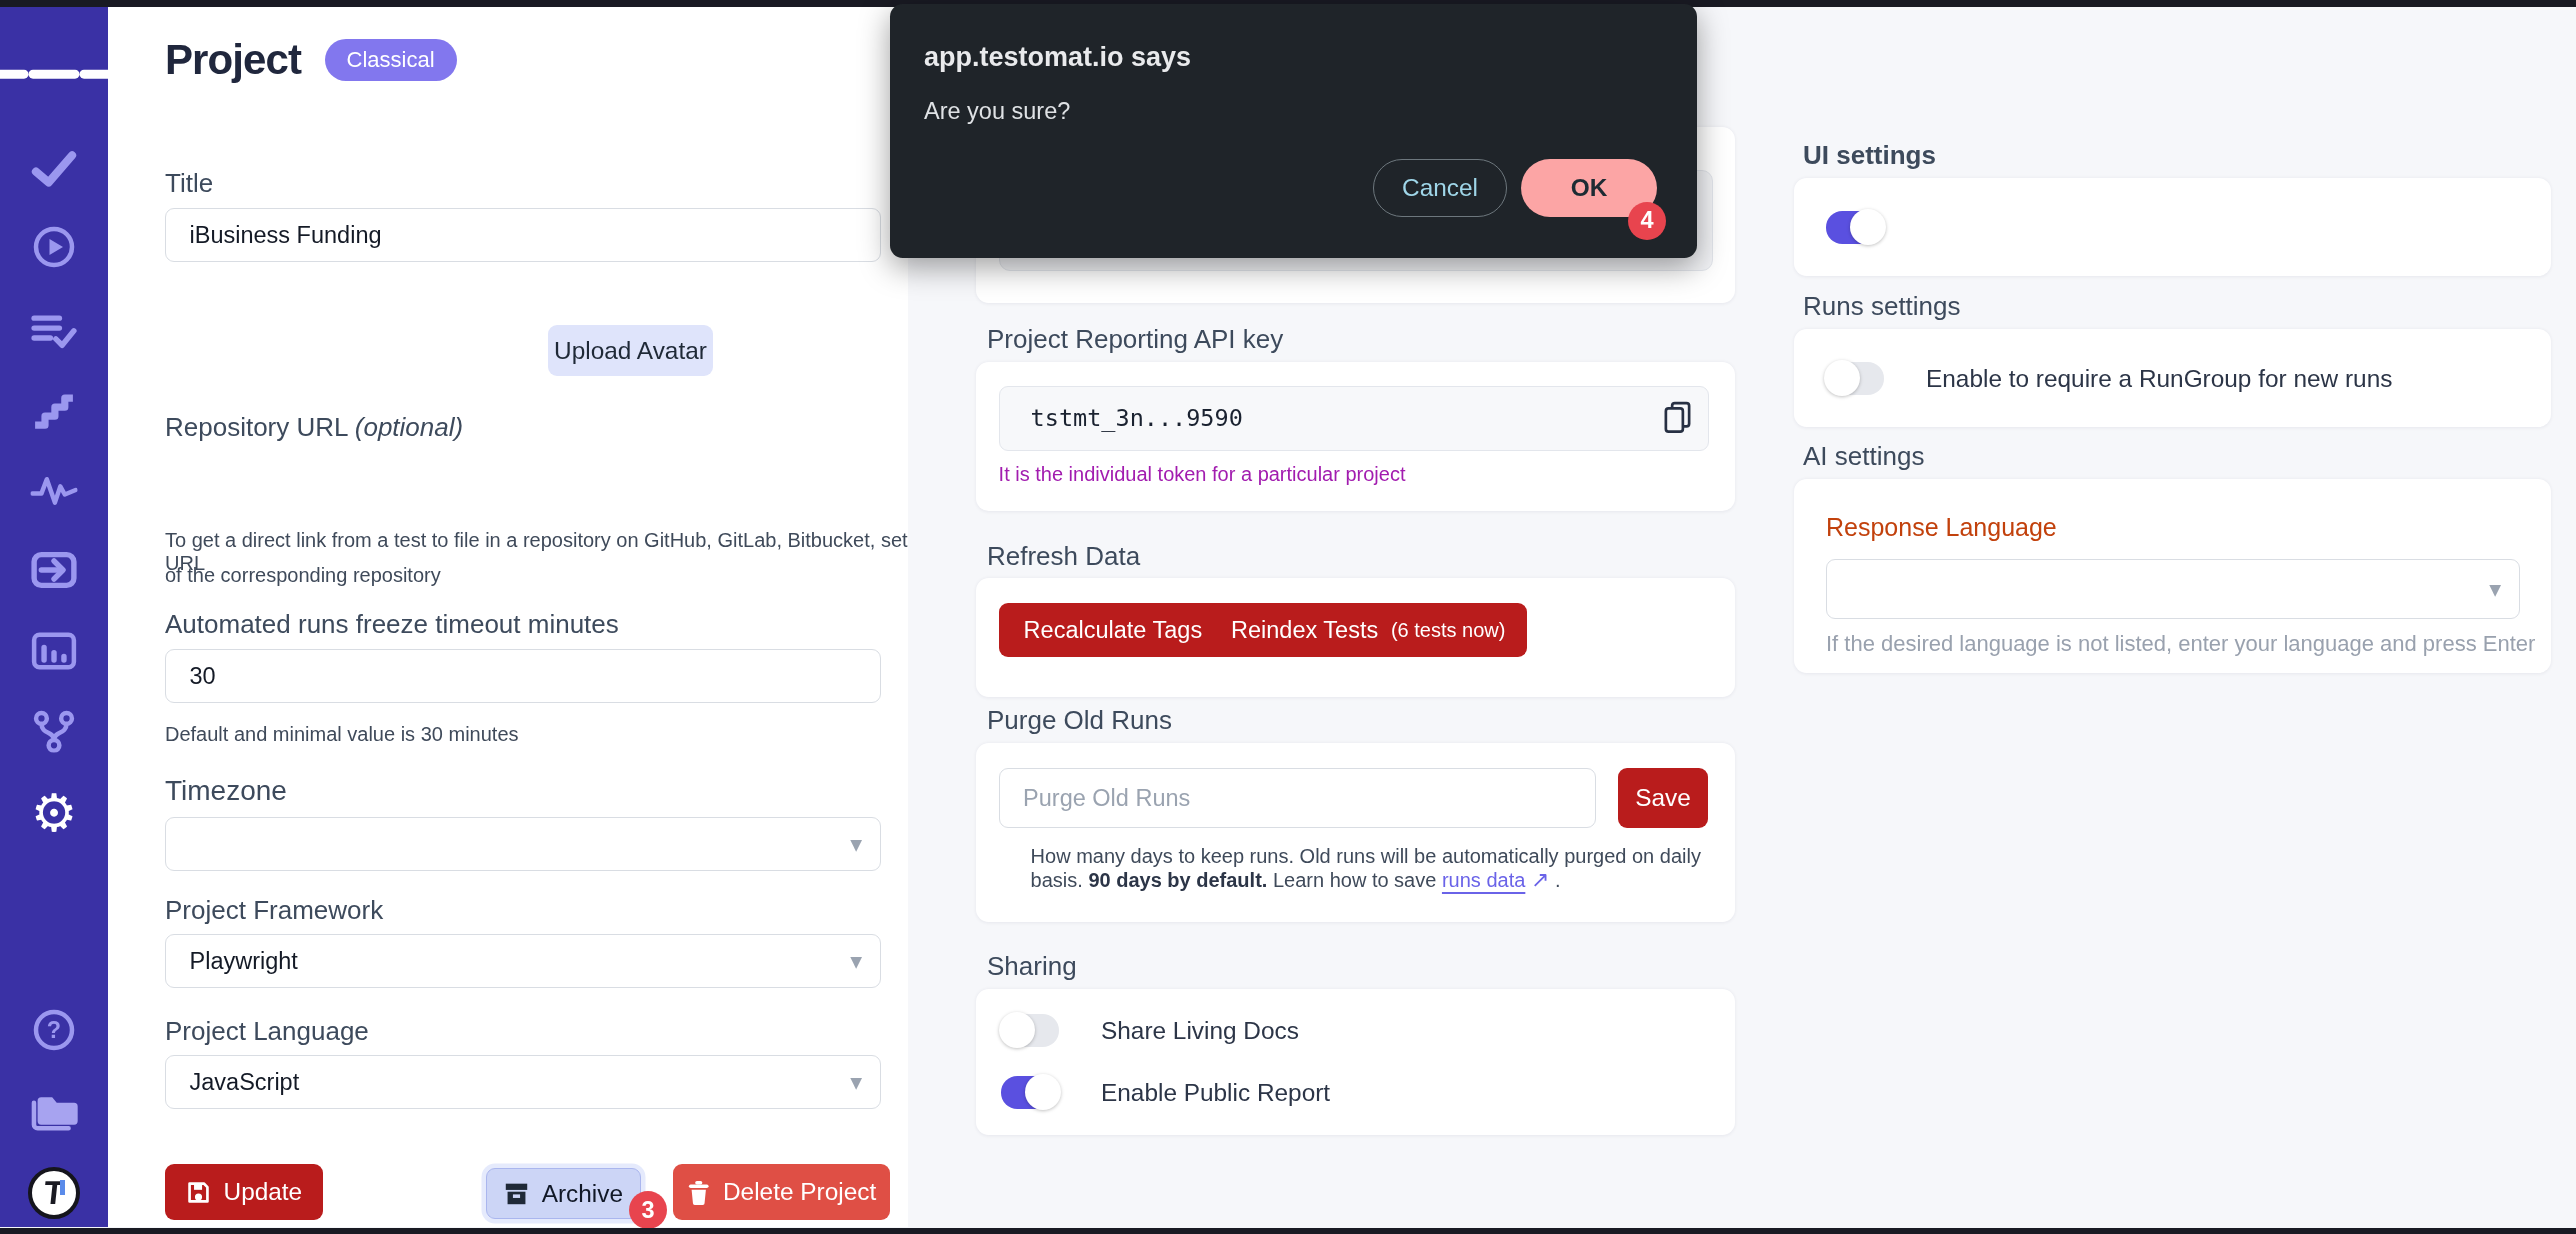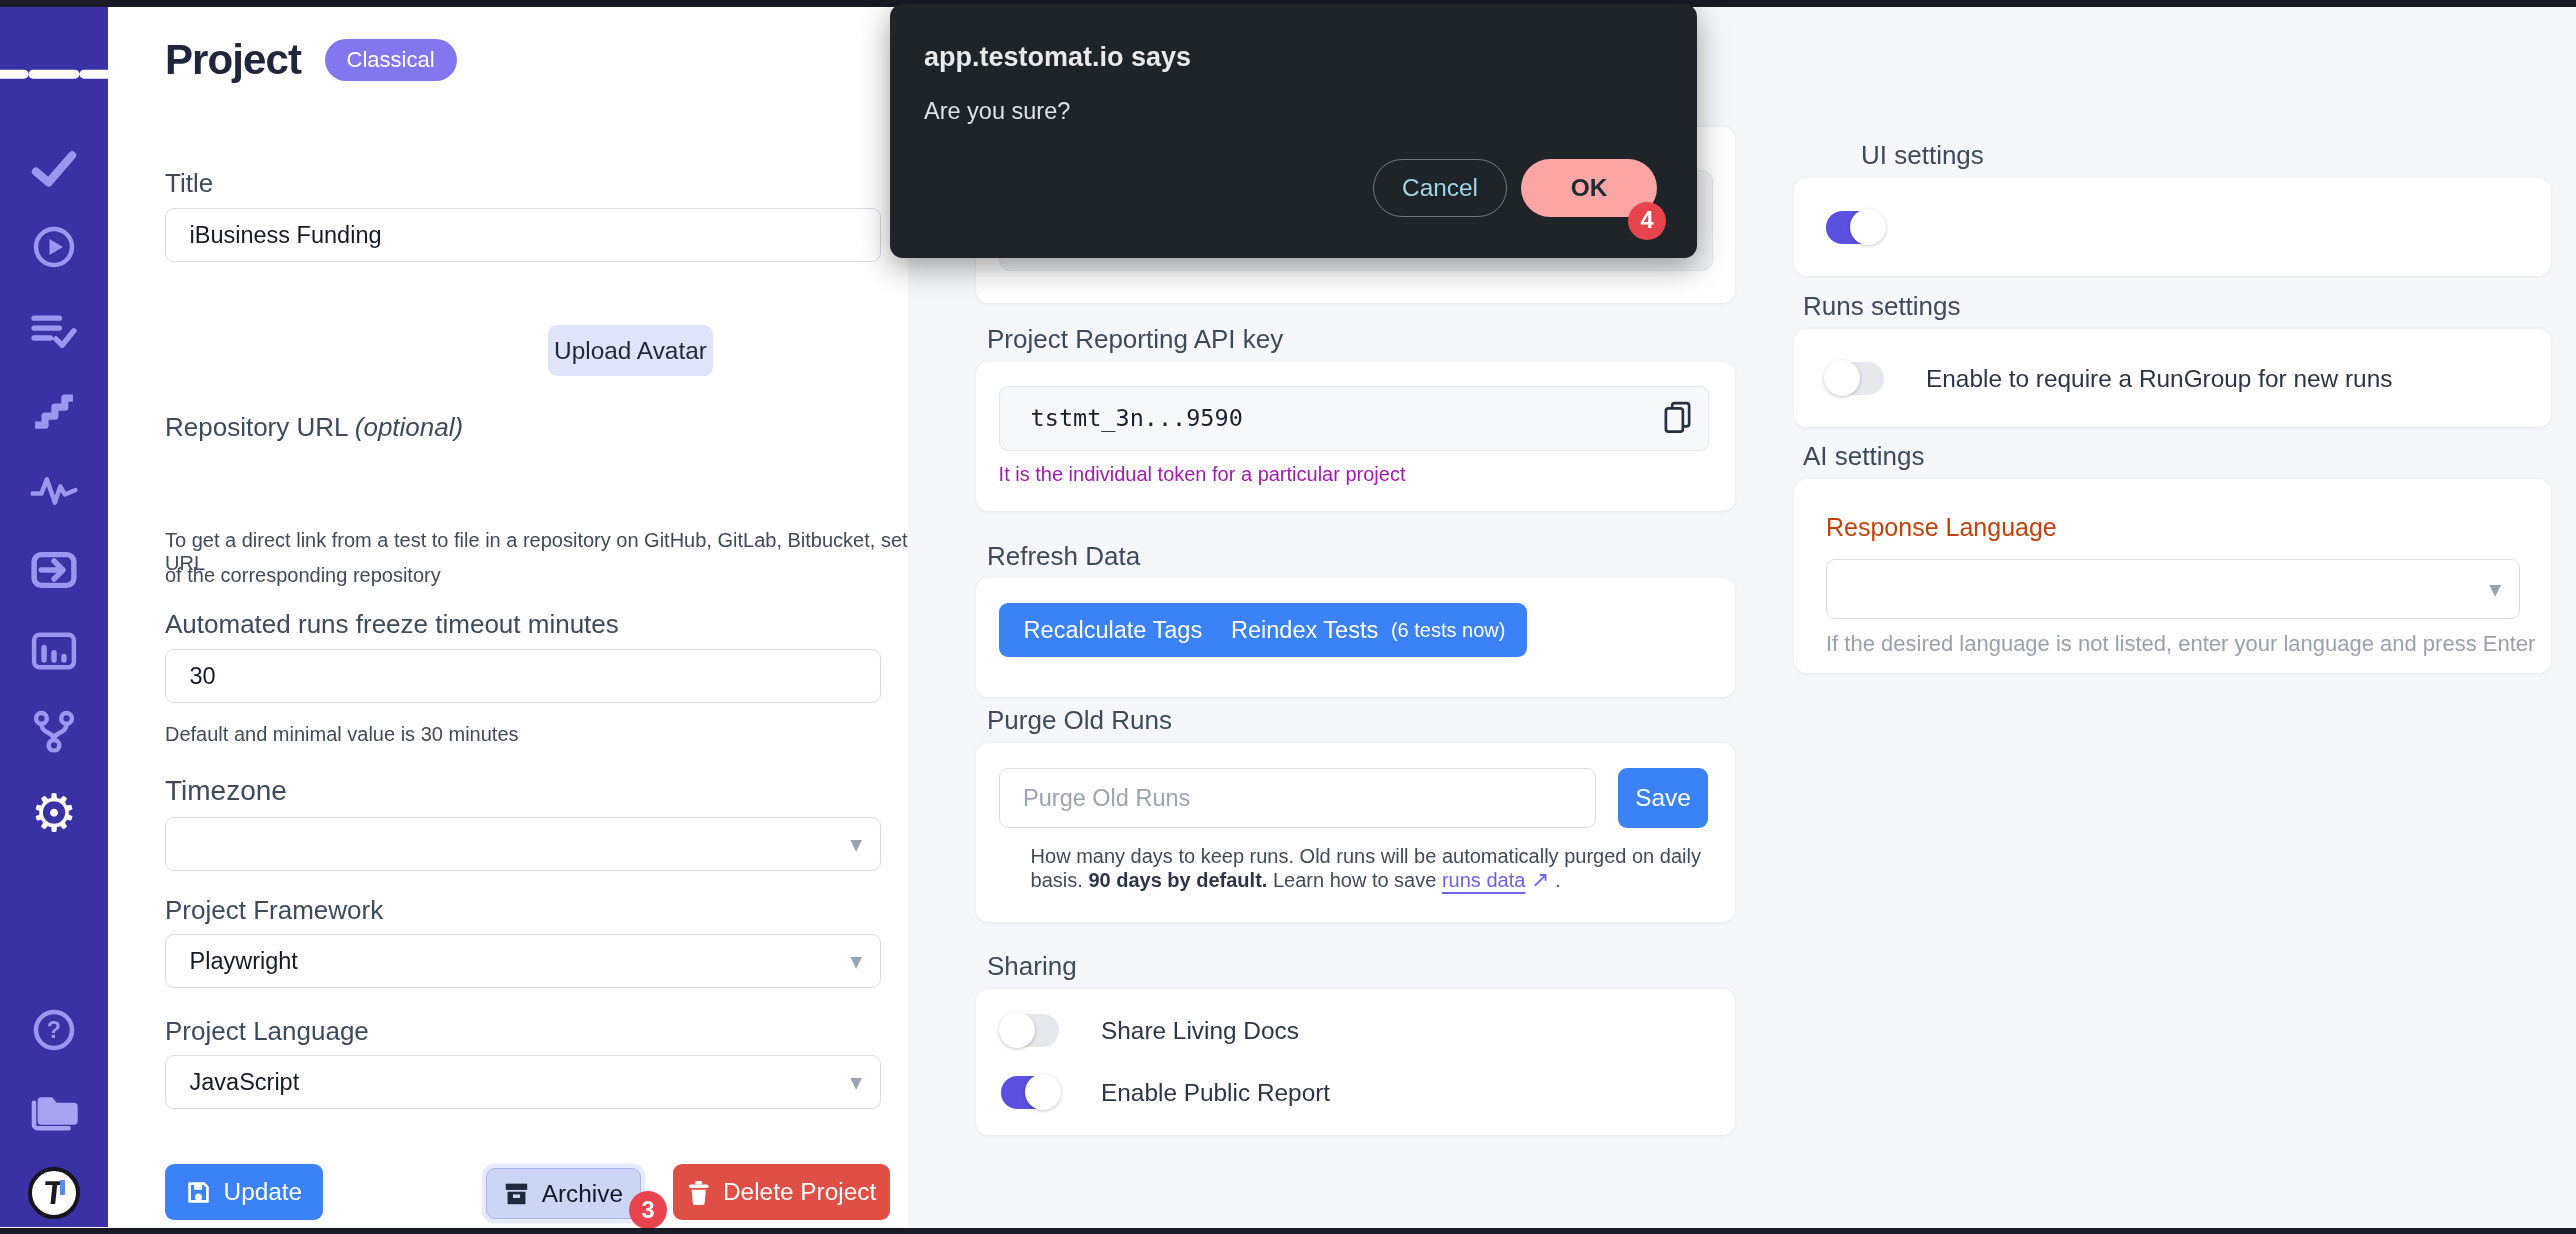--- a/index.html
+++ b/index.html
@@ -27,21 +27,21 @@
 
   .f-label { position:absolute; left:57px; font-size:26px; color:#3d4a5c; }
   .f-input, .f-select { position:absolute; left:57px; width:716px; height:54px; background:#fff; border:1.8px solid #d9dde3; border-radius:9px; font-size:23.5px; color:#141a26; display:flex; align-items:center; padding:0 23.5px; }
   .f-input .ph { color:#9aa3b0; }
   .chev { position:absolute; right:18px; top:50%; transform:translateY(-50%); color:#9aa3b0; font-size:23.5px; }
   .helper { position:absolute; left:57px; font-size:20px; color:#3f4a5a; }
 
   .upload-btn { position:absolute; left:440px; top:318px; width:165px; height:51px; background:#dfe4fb; color:#1f2937; font-size:24.4px; border:none; border-radius:9px; cursor:pointer; }
 
   .btn { display:inline-flex; align-items:center; justify-content:center; gap:12.7px; border:none; border-radius:9px; cursor:pointer; font-size:24.4px; }
-  .btn-indigo { background:#3b82f6; color:#fff; }
+  .btn-indigo { background:#b91c1c; color:#fff; }
   .update-btn { position:absolute; left:57px; top:1157px; width:158px; height:56px; }
   .archive-btn { position:absolute; left:378px; top:1161px; width:155px; height:51px; background:#ccd5f6; color:#111827; border:1.8px solid #aab6ee; box-shadow:0 0 0 4.5px #e5eafc; border-radius:9px; }
   .delete-btn { position:absolute; left:565px; top:1157px; width:217px; height:56px; background:#df4f45; color:#fff; }
   .num-badge { position:absolute; width:38px; height:38px; background:#e8444e; border-radius:50%; color:#fff; font-size:23.5px; font-weight:bold; display:flex; align-items:center; justify-content:center; z-index:20; }
   .badge-archive { left:521px; top:1184px; }
 
   
   .sec-label { position:absolute; font-size:26px; color:#3d4a5c; }
   .card { position:absolute; background:#fff; border-radius:12.7px; box-shadow:0 0.9px 3.6px rgba(25,35,65,.07); }
 
@@ -286,21 +286,21 @@
       <span>Share Living Docs</span>
     </div>
     <div class="tg-row" style="left:25px; top:87px;">
       <span class="toggle on"></span>
       <span>Enable Public Report</span>
     </div>
   </div>
 </section>
 
 <section>
-  <p class="sec-label" style="left:1861px; top:140px;">UI settings</p>
+  <p class="sec-label" style="left:1803px; top:140px;font-weight:bold;">UI settings</p>
   <div class="card" style="left:1794px; top:178px; width:757px; height:98px;">
     <div class="tg-row" style="left:32px; top:33px;">
       <span class="toggle on"></span>
     </div>
   </div>
 
   <p class="sec-label" style="left:1803px; top:291px;">Runs settings</p>
   <div class="card" style="left:1794px; top:329px; width:757px; height:98px;">
     <div class="tg-row" style="left:32px; top:33px;">
       <span class="toggle off"></span>

